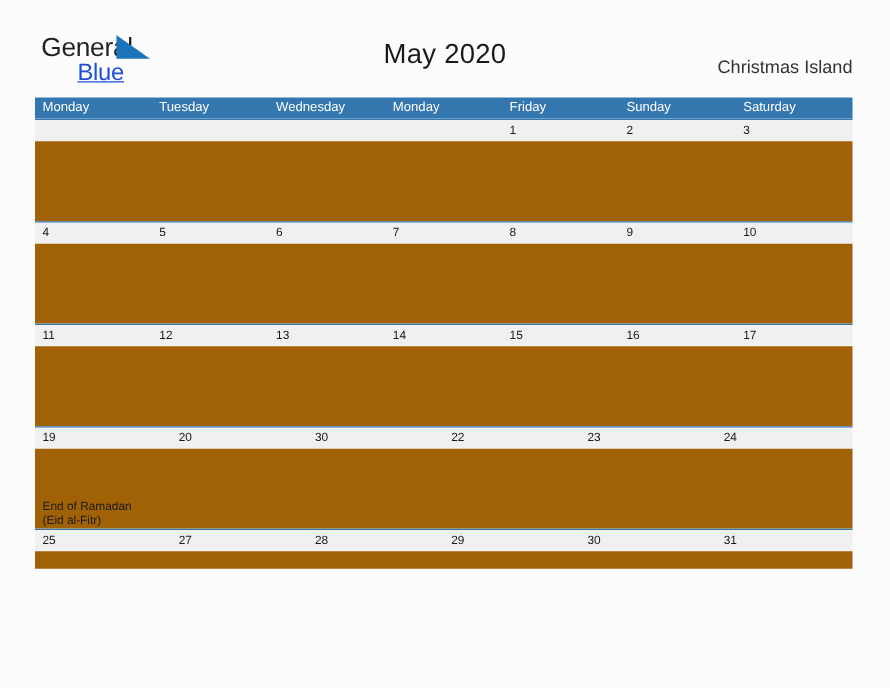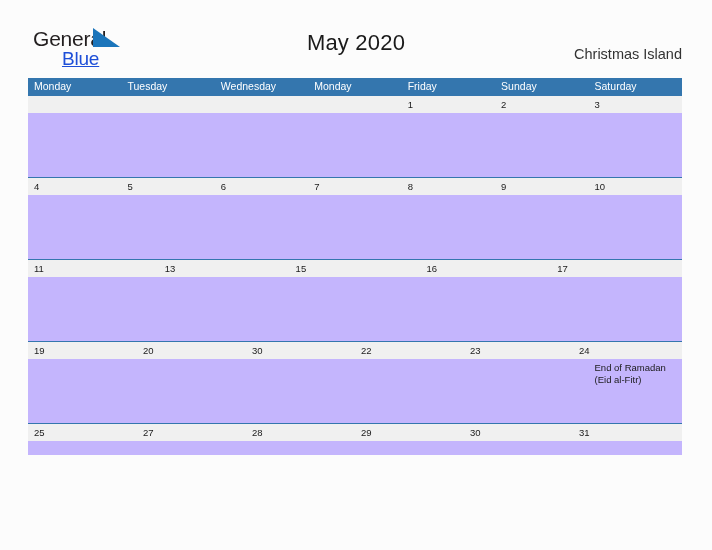--- a/index.html
+++ b/index.html
@@ -120,22 +120,23 @@
   .week-row .date-band .date-cell {
     flex: 1 1 0;
     font-size: 9.5px;
     line-height: 17px;
     color: #1a1a1a;
     padding-left: 6px;
     box-sizing: border-box;
   }
   .week-row .body-band {
     display: flex;
-    background: #c4b5fd;
+    background: #a16207;
     height: 64px;
+    flex-direction: column;
   }
   .week-row.last .body-band {
     height: 14px;
   }
   .week-row .body-band .body-cell {
     flex: 1 1 0;
     box-sizing: border-box;
     padding: 3px 6px 0 6px;
     font-size: 9.5px;
     line-height: 11.5px;
@@ -217,21 +218,23 @@
       <div class="body-cell"></div>
       <div class="body-cell"></div>
       <div class="body-cell"></div>
       <div class="body-cell"></div>
     </div>
   </div>
 
   <div class="week-row">
     <div class="date-band">
       <div class="date-cell">11</div>
+      <div class="date-cell">12</div>
       <div class="date-cell">13</div>
+      <div class="date-cell">14</div>
       <div class="date-cell">15</div>
       <div class="date-cell">16</div>
       <div class="date-cell">17</div>
     </div>
     <div class="body-band">
       <div class="body-cell"></div>
       <div class="body-cell"></div>
       <div class="body-cell"></div>
       <div class="body-cell"></div>
       <div class="body-cell"></div>

